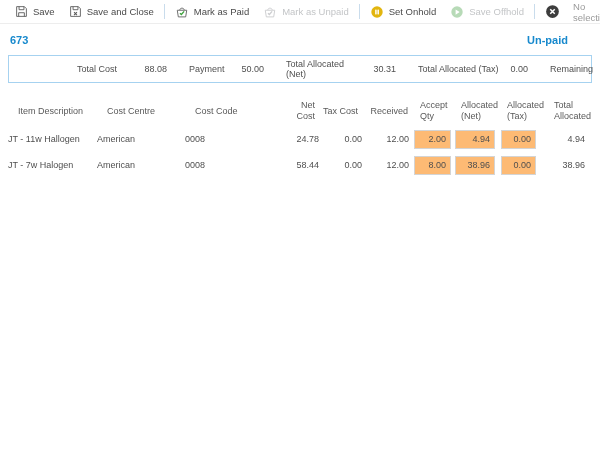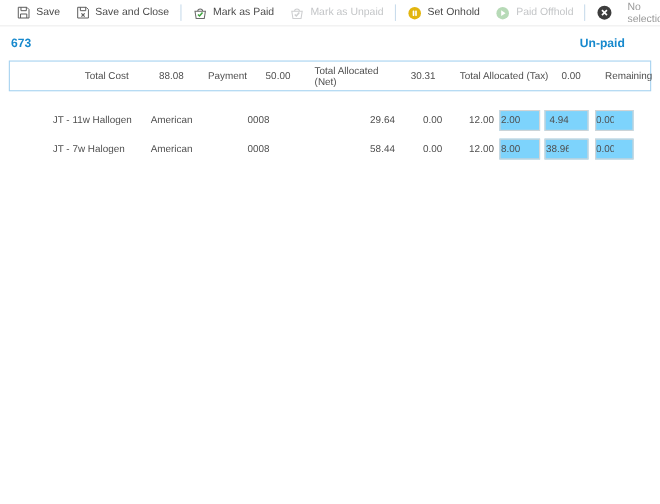--- a/index.html
+++ b/index.html
@@ -61,25 +61,25 @@
     padding-left: 8px;
     align-items: center;
   }
   .grid-header { color: #595959; min-height: 30px; align-items: center; line-height: 1.2; }
   .grid-header .c-left-h { padding-left: 10px; }
   .grid-header .c-num { padding-right: 4px; }
   .grid-header .c-wrap { padding-left: 8px; }
   .grid-header .c-wrap-last { padding-left: 14px; }
   .c-left { text-align: left; }
   .c-num { text-align: right; }
-  .data-row { height: 26px; margin-left: 40px; }
+  .data-row { height: 26px; }
   .cell-input {
     width: 37px; height: 19px;
-    border: 1px solid #d4d4d4; background: #7dd3fc;
-    text-align: right; padding-right: 17px;
+    border: 1px solid #d4d4d4; background: #fdba74;
+    text-align: right; padding-right: 4px;
     font-family: "Liberation Sans", sans-serif;
     font-size: 9px; color: #4f4f4f;
     margin-left: 2px;
   }
   .cell-input.w40 { width: 40px; }
   .cell-input.w35 { width: 35px; }
   .c-total { text-align: right; padding-right: 8px; }
   .c-received { padding-right: 3px; }
 </style>
 </head>
@@ -146,21 +146,21 @@
     <span>Set Onhold</span>
   </div>
 
   <div class="tb-btn disabled">
     <span class="tb-icon">
       <svg width="14" height="14" viewBox="0 0 16 16">
         <circle cx="8" cy="8" r="6.5" fill="#b7dab7"></circle>
         <path d="M6.4 5 L11 8 L6.4 11 Z" fill="#ffffff"></path>
       </svg>
     </span>
-    <span>Paid Offhold</span>
+    <span>Save Offhold</span>
   </div>
 
   <div class="tb-sep"></div>
 
   <div class="tb-btn">
     <span class="tb-icon">
       <svg width="15" height="15" viewBox="0 0 16 16">
         <circle cx="8" cy="8" r="6.8" fill="#3d3d3d"></circle>
         <path d="M5.6 5.6 L10.4 10.4 M10.4 5.6 L5.6 10.4" stroke="#ffffff" stroke-width="1.6"></path>
       </svg>
@@ -196,26 +196,38 @@
     <span class="sum-value">0.00</span>
   </div>
   <div class="sum-item sum-w5">
     <span class="sum-label">Remaining</span>
     <span class="sum-value">6.10</span>
   </div>
 </div>
 
 <div class="alloc-table">
 
+  <div class="grid-row grid-header">
+    <div class="c-left c-left-h">Item Description</div>
+    <div class="c-left c-left-h">Cost Centre</div>
+    <div class="c-left c-left-h">Cost Code</div>
+    <div class="c-num">Net Cost</div>
+    <div class="c-num">Tax Cost</div>
+    <div class="c-num c-received">Received</div>
+    <div class="c-left c-wrap">Accept Qty</div>
+    <div class="c-left c-wrap">Allocated (Net)</div>
+    <div class="c-left c-wrap">Allocated (Tax)</div>
+    <div class="c-left c-wrap-last">Total Allocated</div>
+  </div>
 
   <div class="grid-row data-row">
     <div class="c-left">JT - 11w Hallogen</div>
     <div class="c-left">American</div>
     <div class="c-left">0008</div>
-    <div class="c-num">29.64</div>
+    <div class="c-num">24.78</div>
     <div class="c-num">0.00</div>
     <div class="c-num c-received">12.00</div>
     <div><input type="text" class="cell-input" value="2.00" style=""></div>
     <div><input type="text" class="cell-input w40" value="4.94" style=""></div>
     <div><input type="text" class="cell-input w35" value="0.00" style=""></div>
     <div class="c-total">4.94</div>
   </div>
 
   <div class="grid-row data-row">
     <div class="c-left">JT - 7w Halogen</div>

